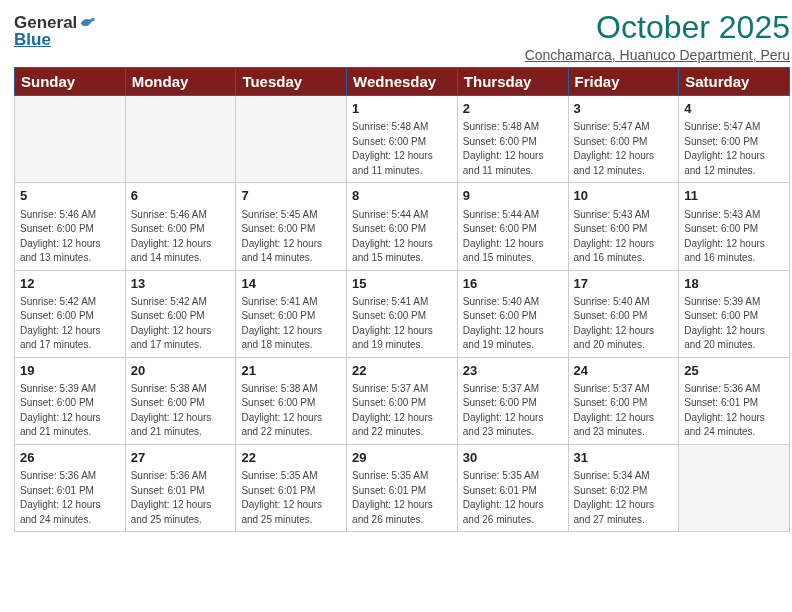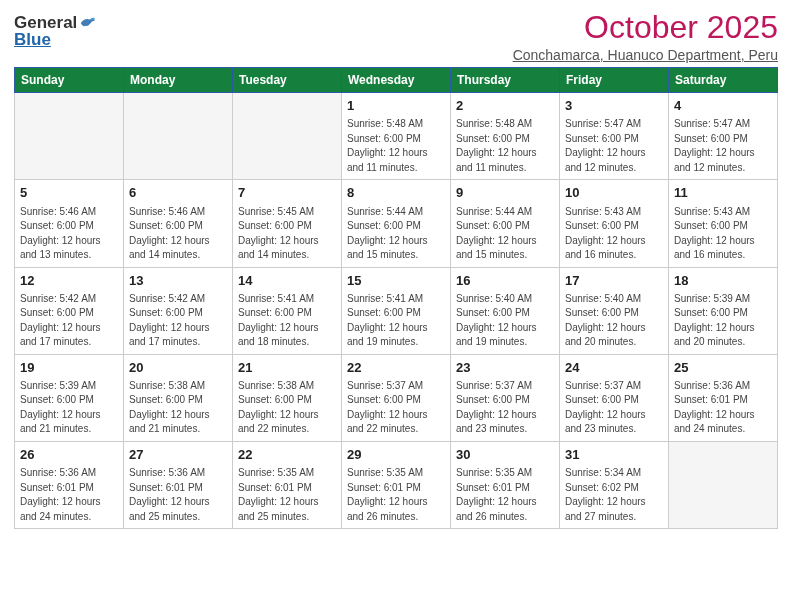--- a/index.html
+++ b/index.html
@@ -6,21 +6,21 @@
     body {
       font-family: Arial, sans-serif;
       background: #fff;
       width: 792px;
       height: 612px;
       overflow: hidden;
     }
     .page {
       width: 792px;
       min-height: 612px;
-      padding: 10px 14px 10px 14px;
+      padding: 10px 2px 10px 14px;
       background: #fff;
     }
     .header-row {
       display: flex;
       justify-content: space-between;
       align-items: flex-start;
       margin-bottom: 4px;
     }
     .logo {
       display: flex;
@@ -46,42 +46,42 @@
       width: 18px;
       height: 16px;
       margin-left: 2px;
       vertical-align: middle;
     }
     .title-section {
       text-align: right;
     }
     .month-title {
       font-size: 32px;
-      color: #be185d;
+      color: #0f766e;
       font-weight: normal;
       line-height: 1.1;
     }
     .subtitle {
       font-size: 14px;
       color: #555;
       margin-top: 2px;
       text-decoration: underline;
     }
     .calendar {
       width: 100%;
       border-collapse: collapse;
       font-size: 10.5px;
       table-layout: fixed;
     }
     .calendar th {
-      background: #15803d;
+      background: #7f1d1d;
       color: #fff;
       text-align: left;
       padding: 5px 6px;
-      font-size: 12px;
+      font-size: 15px;
       font-weight: bold;
       border: 1px solid #2a5a9f;
     }
     .calendar td {
       border: 1px solid #ccc;
       vertical-align: top;
       padding: 4px 5px;
       min-height: 72px;
       height: 82px;
       background: #fff;

